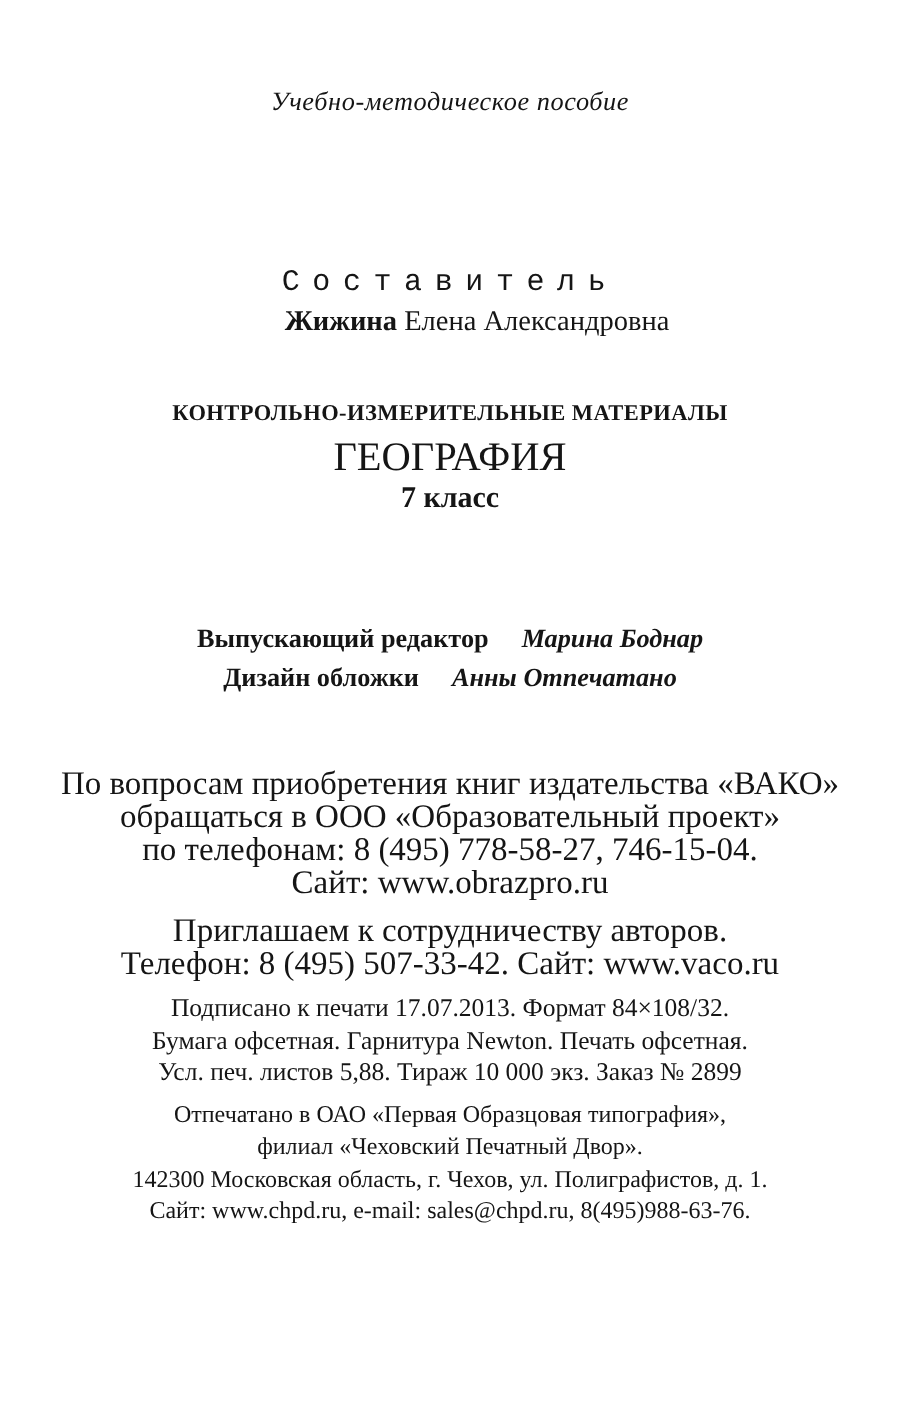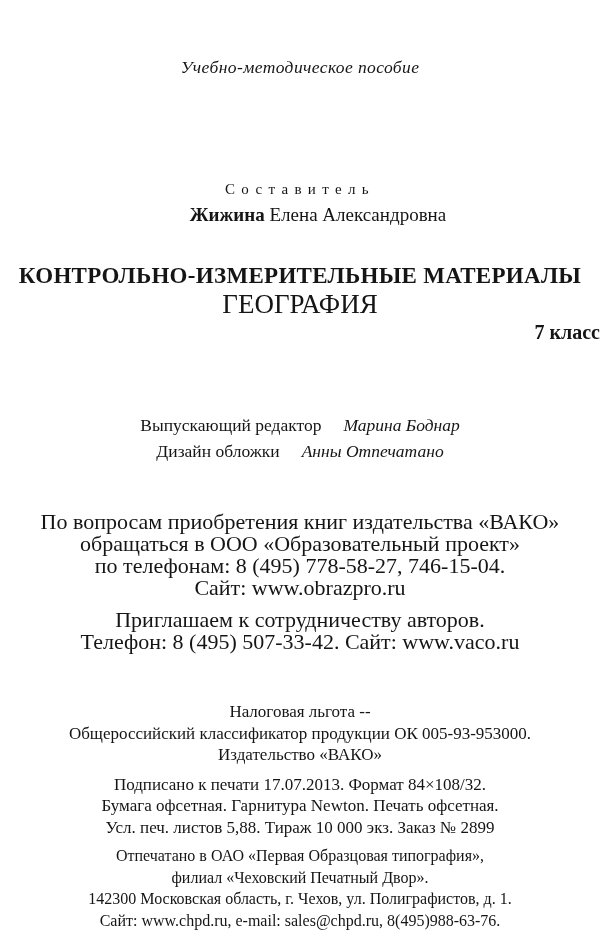--- a/index.html
+++ b/index.html
@@ -20,51 +20,51 @@
   }
   .edition-type {
     margin-top: 44px;
     font-size: 17.5px;
     font-style: italic;
     letter-spacing: 0.4px;
     line-height: 22px;
   }
   .compiler-section { margin-top: 100px; }
   .compiler-heading {
-    font-size: 15px;
+    font-size: 20px;
     letter-spacing: 0.42em;
     line-height: 22px;
+    font-family: Liberation Mono, monospace;
   }
   .compiler-name {
     margin-top: 2px;
     font-size: 19px;
     line-height: 26px;
     padding-left: 36px;
   }
   .compiler-surname { font-weight: bold; margin-right: 0.25em; }
   .title-section { margin-top: 36px; }
   .title-line1 {
-    font-size: 23px;
+    font-size: 15px;
     font-weight: bold;
     letter-spacing: 0.3px;
     line-height: 24px;
   }
   .title-line2 {
     font-size: 27px;
     font-weight: normal;
     line-height: 32px;
   }
   .title-line3 {
     font-size: 20px;
     font-weight: bold;
     line-height: 24px;
-    text-align: right;
   }
   .credits-section { margin-top: 68px; font-size: 17.5px; }
-  .credit-line { line-height: 26px; }
+  .credit-line { line-height: 26px; font-weight: bold; }
   .credit-name { font-style: italic; margin-left: 22px; }
   .text-block { font-size: 22px; line-height: 22px; }
   .block-purchase { margin-top: 47px; }
   .block-authors { margin-top: 10px; }
   .block-tax     { margin-top: 48px; font-size: 17px; line-height: 21.5px; }
   .block-print   { margin-top: 8px;  font-size: 17px; line-height: 21.5px; }
   .block-printer { margin-top: 7px;  font-size: 16px; line-height: 21.5px; font-family: Liberation Serif, serif; }
 </style>
 </head>
 <body>
@@ -100,25 +100,20 @@
     <div>обращаться в ООО «Образовательный проект»</div>
     <div>по телефонам: 8 (495) 778-58-27, 746-15-04.</div>
     <div>Сайт: www.obrazpro.ru</div>
   </div>
 
   <div class="text-block block-authors">
     <div>Приглашаем к сотрудничеству авторов.</div>
     <div>Телефон: 8 (495) 507-33-42. Сайт: www.vaco.ru</div>
   </div>
 
-  <div class="text-block block-tax">
-    <div>Налоговая льгота --</div>
-    <div>Общероссийский классификатор продукции ОК 005-93-953000.</div>
-    <div>Издательство «ВАКО»</div>
-  </div>
 
   <div class="text-block block-print">
     <div>Подписано к печати 17.07.2013. Формат 84×108/32.</div>
     <div>Бумага офсетная. Гарнитура Newton. Печать офсетная.</div>
     <div>Усл. печ. листов 5,88. Тираж 10 000 экз. Заказ № 2899</div>
   </div>
 
   <div class="text-block block-printer">
     <div>Отпечатано в ОАО «Первая Образцовая типография»,</div>
     <div>филиал «Чеховский Печатный Двор».</div>

